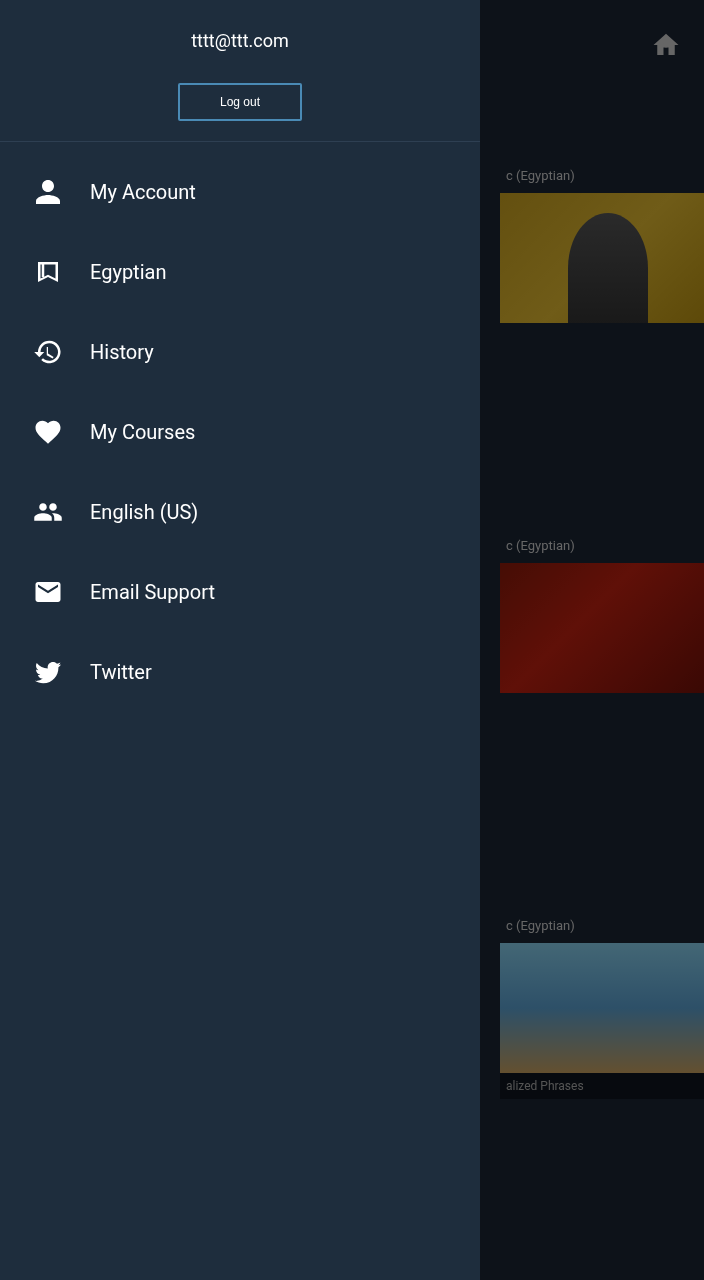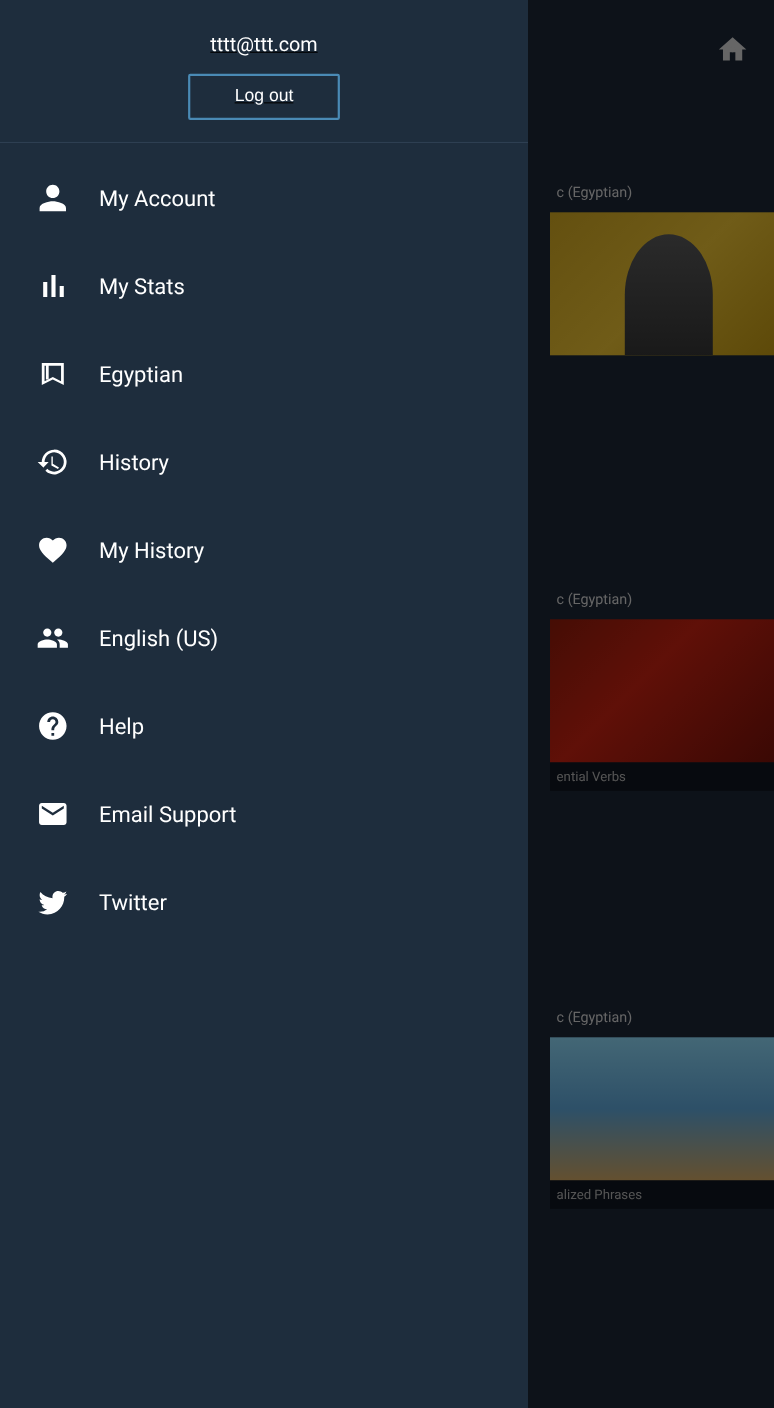--- a/index.html
+++ b/index.html
@@ -98,36 +98,35 @@
       display: flex;
       flex-direction: column;
     }
 
     .sidebar-header {
       padding: 30px 20px 20px 20px;
       border-bottom: 1px solid #2e3f52;
       display: flex;
       flex-direction: column;
       align-items: center;
-      gap: 16px;
-      text-decoration: underline;
+      gap: 32px;
     }
 
     .user-email {
       color: #ffffff;
       font-size: 18px;
       font-weight: 400;
     }
 
     .logout-btn {
       border: 2px solid #4a8ab5;
       background: transparent;
       color: #ffffff;
       padding: 10px 40px;
-      font-size: 16px;
+      font-size: 12px;
       cursor: pointer;
       border-radius: 2px;
     }
 
     .sidebar-nav {
       flex: 1;
       overflow-y: auto;
       padding: 10px 0;
       text-align: center;
     }
@@ -214,23 +213,20 @@
     <div class="img-placeholder-1">
       <div class="img-person"></div>
     </div>
   </div>
 
   <div class="bg-card bg-card-2">
     <div class="bg-card-title">
       <span>c (Egyptian)</span>
     </div>
     <div class="img-placeholder-2"></div>
-    <div class="bg-card-subtitle">
-      <span>ential Verbs</span>
-    </div>
   </div>
 
   <div class="bg-card bg-card-3">
     <div class="bg-card-title">
       <span>c (Egyptian)</span>
     </div>
     <div class="img-placeholder-3"></div>
     <div class="bg-card-subtitle">
       <span>alized Phrases</span>
     </div>
@@ -249,28 +245,20 @@
 
     <div class="nav-item">
       <div class="nav-icon">
         <svg viewBox="0 0 24 24">
             <path d="M12 12c2.7 0 4.8-2.1 4.8-4.8S14.7 2.4 12 2.4 7.2 4.5 7.2 7.2 9.3 12 12 12zm0 2.4c-3.2 0-9.6 1.6-9.6 4.8v2.4h19.2v-2.4c0-3.2-6.4-4.8-9.6-4.8z"></path>
           </svg>
       </div>
       <span class="nav-label">My Account</span>
     </div>
 
-    <div class="nav-item">
-      <div class="nav-icon">
-        <svg viewBox="0 0 24 24">
-            <path d="M5 9h3v11H5zm6-5h3v16h-3zm6 8h3v8h-3z"></path>
-          </svg>
-      </div>
-      <span class="nav-label">My Stats</span>
-    </div>
 
     <div class="nav-item">
       <div class="nav-icon">
         <svg viewBox="0 0 24 24">
             <path d="M4 4v16l8-4 8 4V4H4zm2 2h12v11.2l-6-3-6 3V6z"></path>
             <rect x="7" y="4" width="2" height="12"></rect>
           </svg>
       </div>
       <span class="nav-label">Egyptian</span>
     </div>
@@ -283,42 +271,34 @@
       </div>
       <span class="nav-label">History</span>
     </div>
 
     <div class="nav-item">
       <div class="nav-icon">
         <svg viewBox="0 0 24 24">
             <path d="M12 21.35l-1.45-1.32C5.4 15.36 2 12.28 2 8.5 2 5.42 4.42 3 7.5 3c1.74 0 3.41.81 4.5 2.09C13.09 3.81 14.76 3 16.5 3 19.58 3 22 5.42 22 8.5c0 3.78-3.4 6.86-8.55 11.54L12 21.35z"></path>
           </svg>
       </div>
-      <span class="nav-label">My History</span>
+      <span class="nav-label">My Courses</span>
     </div>
 
     <div class="nav-item">
       <div class="nav-icon">
         <svg viewBox="0 0 24 24">
             <path d="M16 11c1.66 0 2.99-1.34 2.99-3S17.66 5 16 5c-1.66 0-3 1.34-3 3s1.34 3 3 3zm-8 0c1.66 0 2.99-1.34 2.99-3S9.66 5 8 5C6.34 5 5 6.34 5 8s1.34 3 3 3zm0 2c-2.33 0-7 1.17-7 3.5V19h14v-2.5c0-2.33-4.67-3.5-7-3.5zm8 0c-.29 0-.62.02-.97.05 1.16.84 1.97 1.97 1.97 3.45V19h6v-2.5c0-2.33-4.67-3.5-7-3.5z"></path>
             <path d="M8 11c1.66 0 2.99-1.34 2.99-3S9.66 5 8 5z" style="display:none"></path>
           </svg>
       </div>
       <span class="nav-label">English (US)</span>
     </div>
 
 
-    <div class="nav-item">
-      <div class="nav-icon">
-        <svg viewBox="0 0 24 24">
-            <path d="M12 2C6.48 2 2 6.48 2 12s4.48 10 10 10 10-4.48 10-10S17.52 2 12 2zm1 17h-2v-2h2v2zm2.07-7.75l-.9.92C13.45 12.9 13 13.5 13 15h-2v-.5c0-1.1.45-2.1 1.17-2.83l1.24-1.26c.37-.36.59-.86.59-1.41 0-1.1-.9-2-2-2s-2 .9-2 2H8c0-2.21 1.79-4 4-4s4 1.79 4 4c0 .88-.36 1.68-.93 2.25z"></path>
-          </svg>
-      </div>
-      <span class="nav-label">Help</span>
-    </div>
 
     <div class="nav-item">
       <div class="nav-icon">
         <svg viewBox="0 0 24 24">
             <path d="M20 4H4c-1.1 0-2 .9-2 2v12c0 1.1.9 2 2 2h16c1.1 0 2-.9 2-2V6c0-1.1-.9-2-2-2zm0 4l-8 5-8-5V6l8 5 8-5v2z"></path>
           </svg>
       </div>
       <span class="nav-label">Email Support</span>
     </div>
 

